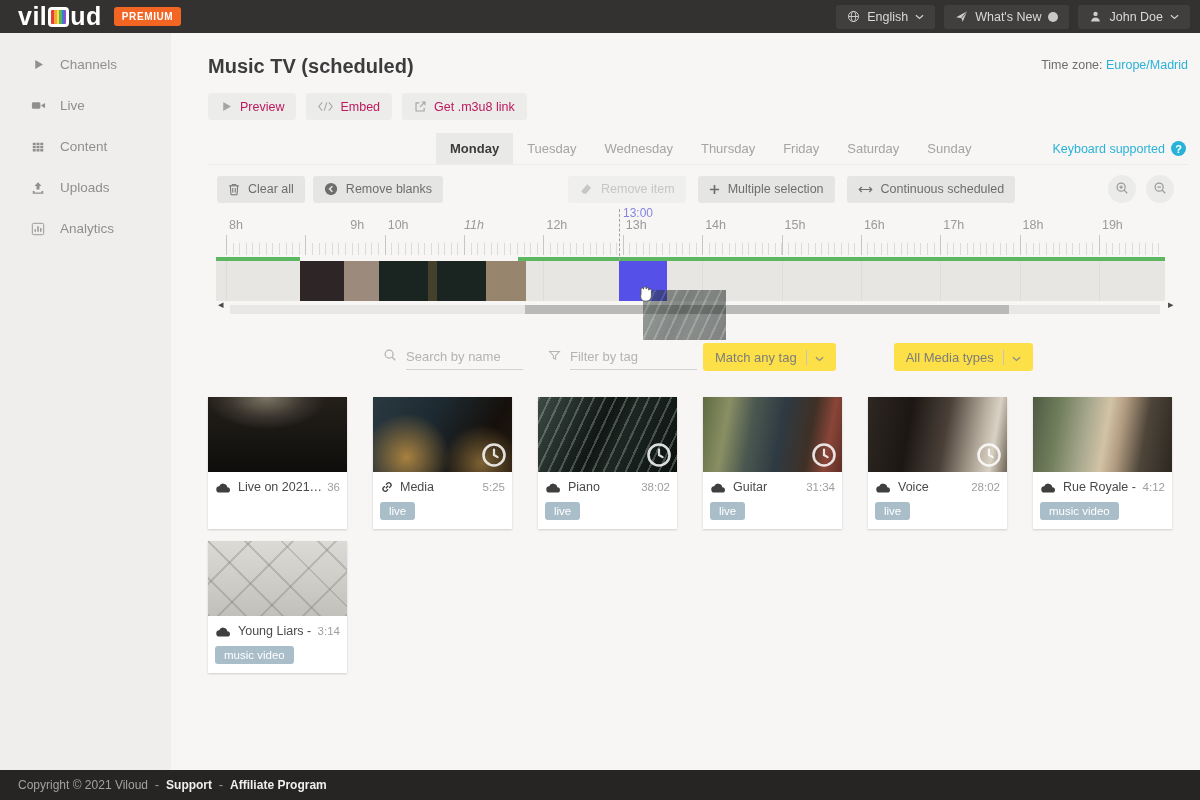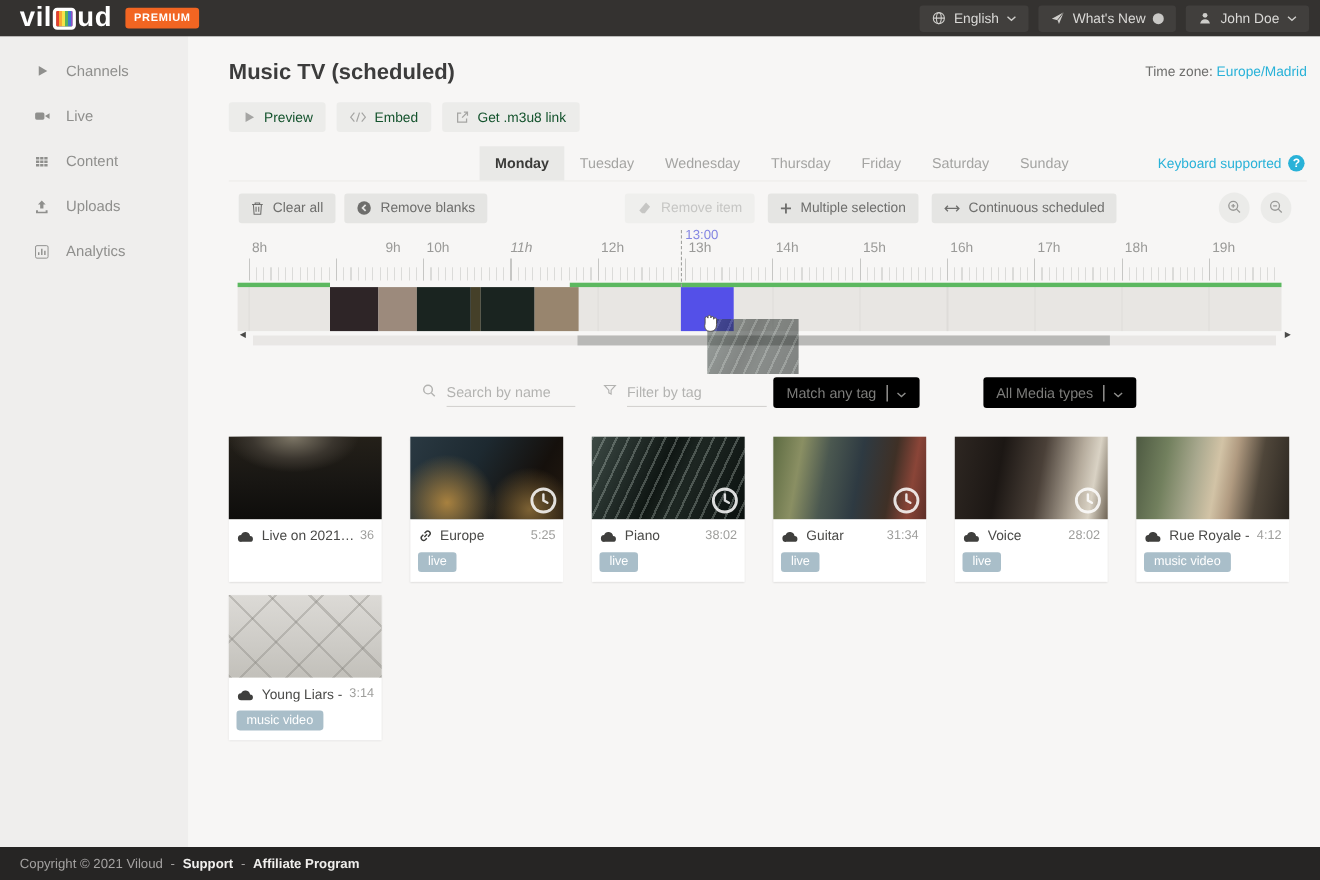--- a/index.html
+++ b/index.html
@@ -22,21 +22,21 @@
   .side-item{display:flex;align-items:center;gap:14px;padding:10px 0 10px 30px;color:#8f8f8d;font-size:13.5px;cursor:pointer;margin-bottom:6px;}
   .side-item .sicon{display:flex;align-items:center;color:#8f8f8d;width:16px;justify-content:center;}
   .main{flex:1;padding:20px 12px 0 37px;position:relative;box-sizing:border-box;}
 
   
   .head-row{display:flex;justify-content:space-between;align-items:flex-start;}
   .page-title{font-size:20px;color:#3c3c3c;font-weight:bold;margin:2px 0 0;}
   .tz{font-size:12.5px;color:#6e6e6c;margin-top:5px;}
   .tz .tz-link{color:#29b2d8;cursor:pointer;text-decoration:none;}
   .actions-row{margin-top:15px;display:flex;gap:10px;}
-  .abtn{background:#ececea;color:#14532d;font-size:12.5px;padding:0 12px;height:27px;border-radius:3px;display:flex;gap:7px;align-items:center;border:none;cursor:pointer;font-family:inherit;}
+  .abtn{background:#ececea;color:#be185d;font-size:12.5px;padding:0 12px;height:27px;border-radius:3px;display:flex;gap:7px;align-items:center;border:none;cursor:pointer;font-family:inherit;}
   .abtn .icon{display:flex;align-items:center;color:#a5a5a3;}
 
   
   .tabs-row{margin-top:13px;display:flex;align-items:center;border-bottom:1px solid #edecea;}
   .tabs{display:flex;margin-left:228px;}
   .tab{padding:8px 14px;font-size:13px;color:#a4a4a2;background:transparent;border:none;cursor:pointer;font-family:inherit;}
   .tab.active{background:#e9e9e7;color:#3b3b39;font-weight:bold;}
   .kb{margin-left:auto;display:flex;align-items:center;gap:6px;font-size:12.5px;padding-right:2px;}
   .kb a{color:#29b2d8;cursor:pointer;text-decoration:none;}
   .help-circle{width:15px;height:15px;border-radius:50%;background:#29b2d8;color:#fff;font-size:11px;font-weight:bold;display:flex;align-items:center;justify-content:center;}
@@ -77,21 +77,21 @@
   .grab-hand{position:absolute;left:420px;top:69px;z-index:6;}
 
   
   .filter-row{margin:24px 0 0 175px;display:flex;align-items:center;}
   .input-wrap{display:flex;align-items:center;gap:9px;color:#b3b3b1;}
   .txt-input{border:none;border-bottom:1px solid #d4d2d0;background:transparent;font-size:13px;color:#555;padding:4px 0 5px;font-family:inherit;outline:none;}
   .txt-input::placeholder{color:#b3b3b1;}
   #search-input{width:117px;}
   #tag-input{width:127px;}
   .fgap1{margin-left:25px;}
-  .drop-btn{background:#000000;color:#7d7d7b;font-size:13px;padding:0 12px;height:28px;border-radius:3px;display:flex;align-items:center;border:none;cursor:pointer;font-family:inherit;margin-left:6px;}
+  .drop-btn{background:#fde047;color:#7d7d7b;font-size:13px;padding:0 12px;height:28px;border-radius:3px;display:flex;align-items:center;border:none;cursor:pointer;font-family:inherit;margin-left:6px;}
   .drop-btn.media{margin-left:58px;}
   .caret-box{border-left:1px solid #c5c3c1;padding-left:8px;margin-left:9px;display:flex;align-items:center;color:#8d8d8b;}
 
   
   .cards{margin-top:26px;display:flex;flex-wrap:wrap;gap:12px 26px;width:980px;}
   .card{width:139px;min-height:132px;background:#fff;box-shadow:0 1px 2px rgba(0,0,0,.16);cursor:grab;box-sizing:border-box;}
   .thumb{height:75px;position:relative;}
   .clock{position:absolute;right:5px;bottom:4px;opacity:.85;display:flex;}
   .card-body{padding:8px 7px 6px;}
   .trow{display:flex;align-items:center;gap:6px;}
@@ -424,21 +424,21 @@
                   <path d="M13 7.5V13l3.6 2.1" stroke="#fff" stroke-width="2.2" stroke-linecap="round"></path>
                 </svg>
               </span>
             </div>
             <div class="card-body"><div class="trow">
                 <span class="card-icon">
                   <svg viewBox="0 0 16 16" width="14" height="14" fill="none" stroke="currentColor" stroke-width="1.5">
                     <path d="M6.6 9.4l2.8-2.8M5.6 7L4 8.6a2.55 2.55 0 0 0 3.6 3.6L9.2 10.6M10.4 9L12 7.4a2.55 2.55 0 0 0-3.6-3.6L6.8 5.4"></path>
                   </svg>
                 </span>
-                <span class="card-name">Europe</span>
+                <span class="card-name">Media</span>
                 <span class="card-meta">5:25</span>
               </div><span class="tag">live</span></div>
           </article>
           <article class="card">
             <div class="thumb thumb-piano">
               <span class="clock">
                 <svg viewBox="0 0 26 26" width="26" height="26" fill="none">
                   <circle cx="13" cy="13" r="10.5" stroke="#fff" stroke-width="2.6"></circle>
                   <path d="M13 7.5V13l3.6 2.1" stroke="#fff" stroke-width="2.2" stroke-linecap="round"></path>
                 </svg>

